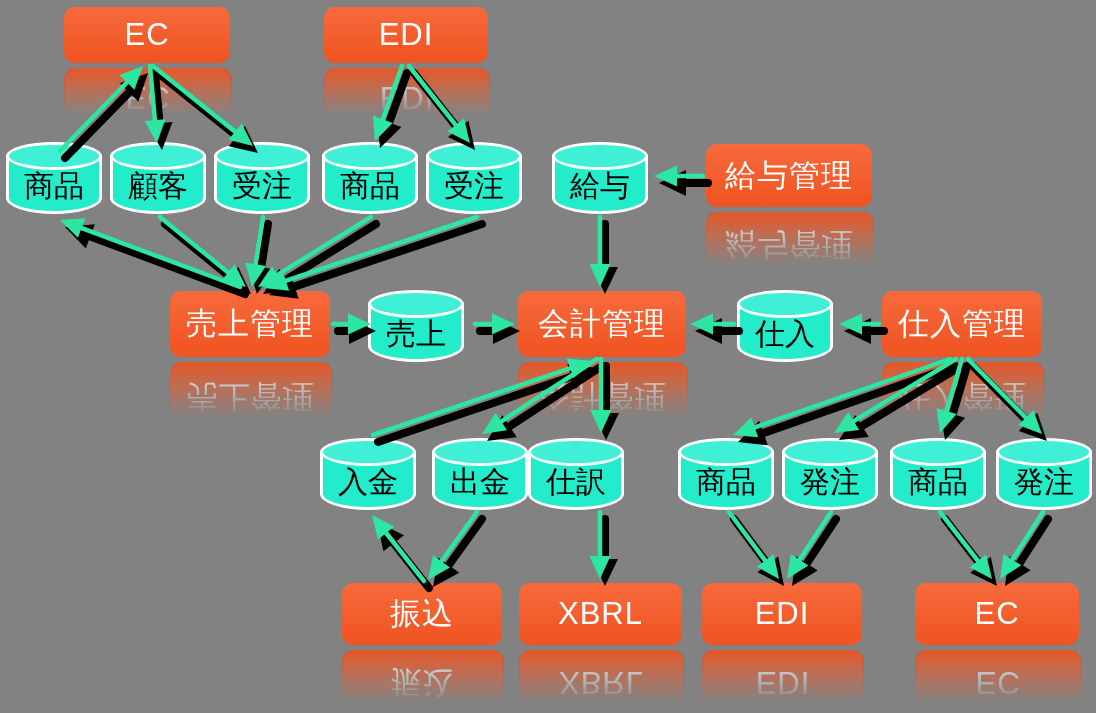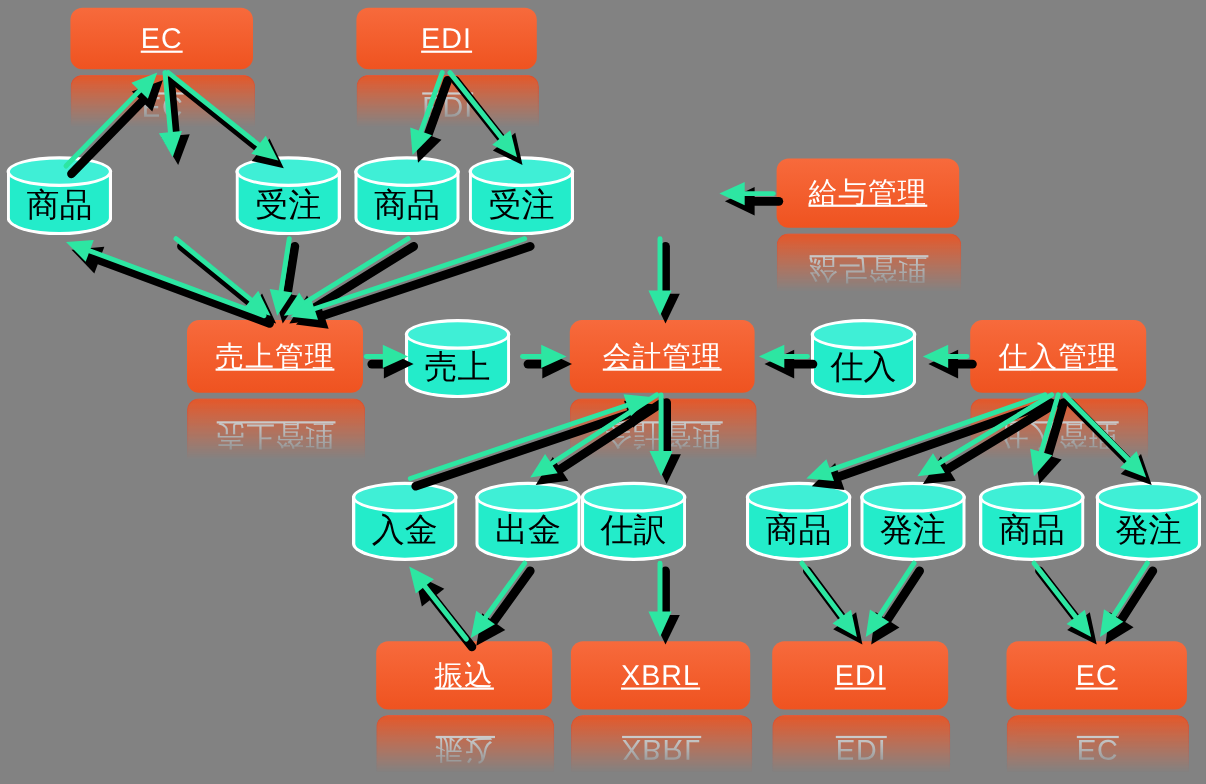--- a/index.html
+++ b/index.html
@@ -6,21 +6,21 @@
   .stage{
     position:relative;width:1096px;height:713px;overflow:hidden;
     background:var(--bg,#828282);
     font-family:"Liberation Sans","DejaVu Sans",sans-serif;
   }
   .box{
     position:absolute;border-radius:11px;
     background:linear-gradient(var(--box-top,#f76a3c),var(--box-bottom,#ef5320));
     display:flex;align-items:center;justify-content:center;z-index:2;
   }
-  .box-label{color:var(--box-text,#fff);font-size:26px;letter-spacing:1px;white-space:nowrap;text-decoration:underline;}
+  .box-label{color:var(--box-text,#fff);font-size:31px;letter-spacing:1px;white-space:nowrap;}
   .refl{
     z-index:1;transform:scaleY(-1);opacity:.95;border:1px solid rgba(226,62,40,.45);
     -webkit-mask-image:linear-gradient(to top,rgba(0,0,0,.92) 4%,rgba(0,0,0,.45) 45%,rgba(0,0,0,0) 82%);
             mask-image:linear-gradient(to top,rgba(0,0,0,.92) 4%,rgba(0,0,0,.45) 45%,rgba(0,0,0,0) 82%);
   }
   .cyl{position:absolute;width:96px;height:72px;z-index:4;}
   .cyl-top{
     position:absolute;left:0;top:0;width:100%;height:28px;border-radius:50%;
     background:var(--cyl-top,#3fefd6);border:3px solid var(--cyl-outline,#fff);box-sizing:border-box;z-index:2;
   }
@@ -100,34 +100,44 @@
     </div>
   <div class="box" id="n-ec_bottom" style="left:915px;top:583px;width:164px;height:62px">
       <span class="box-label">EC</span>
     </div>
 
   <div class="cyl" style="left:6px;top:142px">
       <div class="cyl-body"></div>
       <div class="cyl-top"></div>
       <span class="cyl-label">商品</span>
     </div>
+  <div class="cyl" style="left:110px;top:142px">
+      <div class="cyl-body"></div>
+      <div class="cyl-top"></div>
+      <span class="cyl-label">顧客</span>
+    </div>
   <div class="cyl" style="left:214px;top:142px">
       <div class="cyl-body"></div>
       <div class="cyl-top"></div>
       <span class="cyl-label">受注</span>
     </div>
   <div class="cyl" style="left:322px;top:142px">
       <div class="cyl-body"></div>
       <div class="cyl-top"></div>
       <span class="cyl-label">商品</span>
     </div>
   <div class="cyl" style="left:426px;top:142px">
       <div class="cyl-body"></div>
       <div class="cyl-top"></div>
       <span class="cyl-label">受注</span>
+    </div>
+  <div class="cyl" style="left:552px;top:142px">
+      <div class="cyl-body"></div>
+      <div class="cyl-top"></div>
+      <span class="cyl-label">給与</span>
     </div>
   <div class="cyl" style="left:368px;top:290px">
       <div class="cyl-body"></div>
       <div class="cyl-top"></div>
       <span class="cyl-label">売上</span>
     </div>
   <div class="cyl" style="left:320px;top:438px">
       <div class="cyl-body"></div>
       <div class="cyl-top"></div>
       <span class="cyl-label">入金</span>

